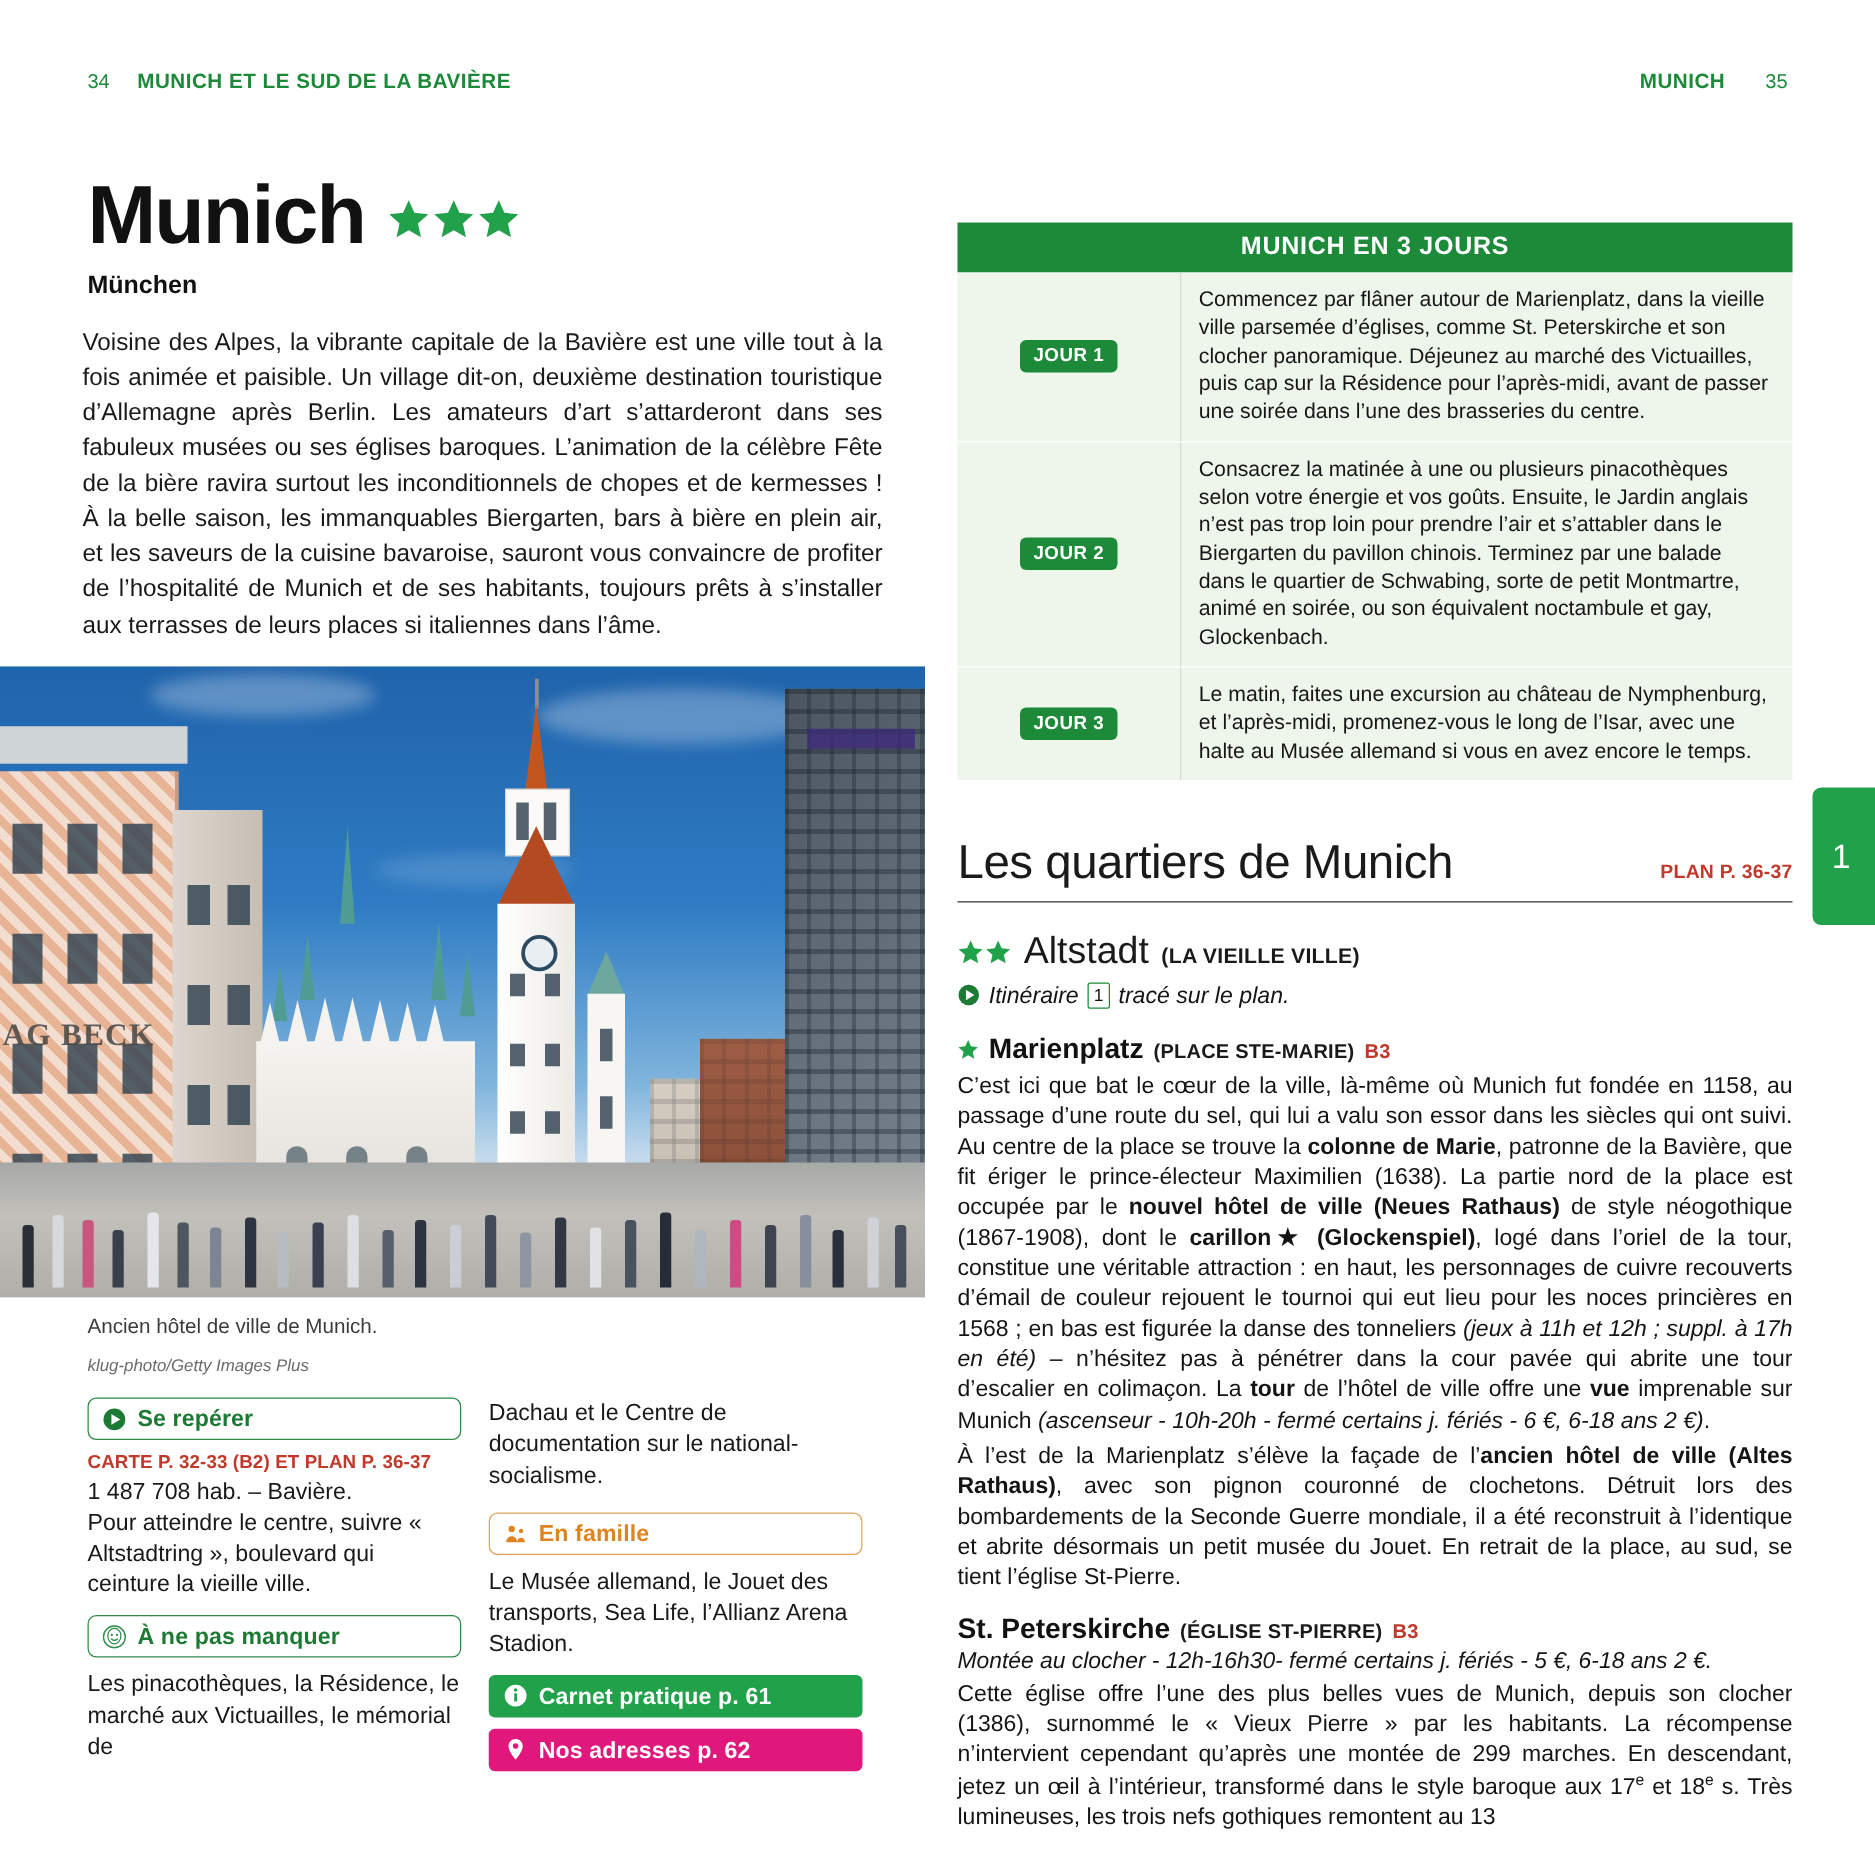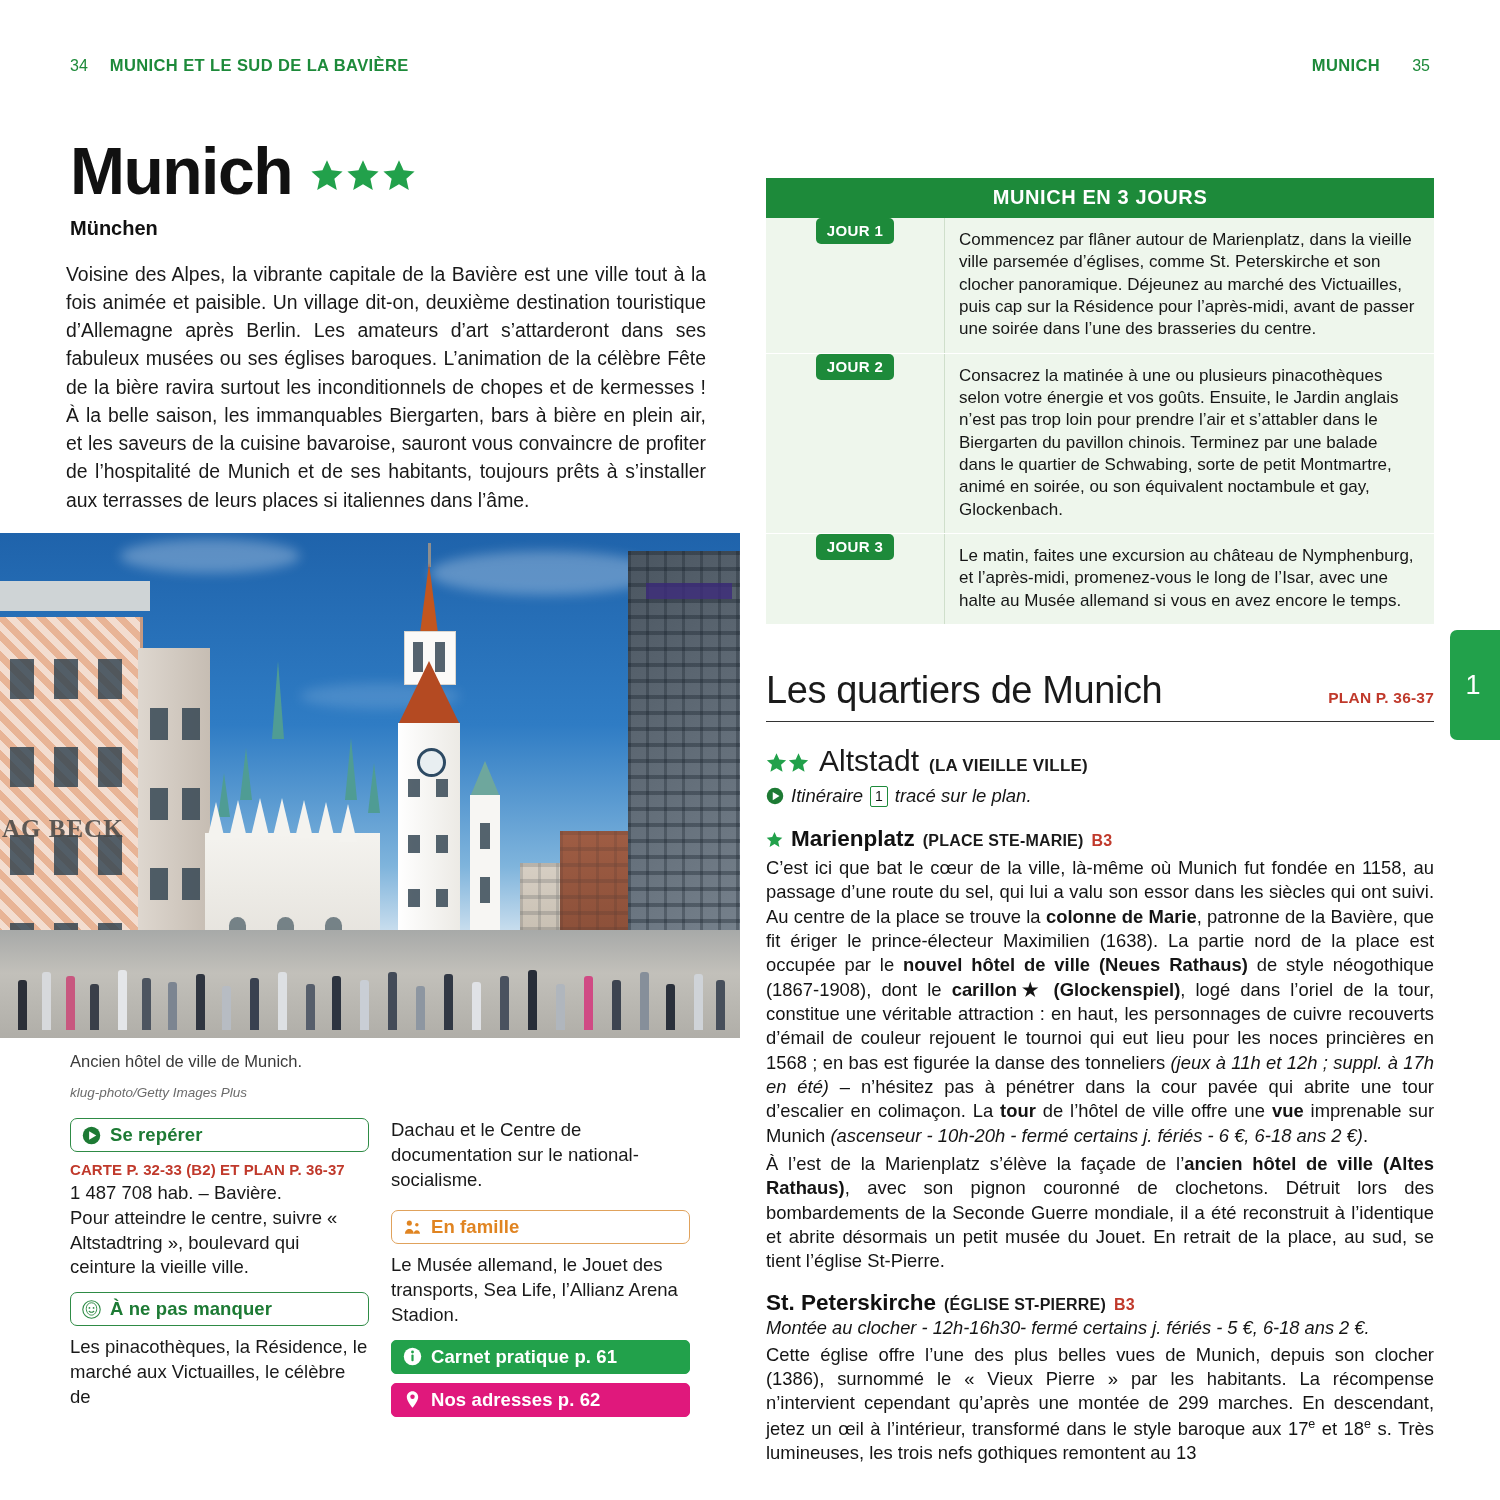--- a/index.html
+++ b/index.html
@@ -350,21 +350,21 @@
   .jours-body { background: #eef6ec; }
   .jrow {
     display: flex;
     border-bottom: 1.5px solid #ffffff;
   }
   .jrow:last-child { border-bottom: none; }
   .jcell-day {
     width: 178px;
     flex: none;
     display: flex;
-    align-items: flex-start;
+    align-items: center;
     justify-content: center;
     border-right: 1.5px solid #cfdfcb;
   }
   .daybadge {
     background: #1d8a3a;
     color: #fff;
     font-size: 15px;
     font-weight: bold;
     letter-spacing: .4px;
     padding: 4px 11px 5px;
@@ -694,21 +694,21 @@
         <svg viewBox="0 0 24 24">
           <circle cx="12" cy="12" r="11" fill="#ffffff" stroke="#2e8b45" stroke-width="1.4"></circle>
           <path d="M12 3.5c4 0 6.6 3.2 6.6 7.2 0 4.6-2.8 8.4-6.6 8.4S5.4 15.3 5.4 10.7C5.4 6.7 8 3.5 12 3.5z" fill="#ffffff" stroke="#2e8b45" stroke-width="1.2"></path>
           <circle cx="9.4" cy="10" r="1.1" fill="#2e8b45"></circle>
           <circle cx="14.6" cy="10" r="1.1" fill="#2e8b45"></circle>
           <path d="M9 14.2c1.8 1.6 4.2 1.6 6 0" fill="none" stroke="#2e8b45" stroke-width="1.3" stroke-linecap="round"></path>
         </svg>
       </span>
       <span class="label">À ne pas manquer</span>
     </div>
-    <div class="ib-text">Les pinacothèques, la Résidence, le marché aux Victuailles, le célèbre de</div>
+    <div class="ib-text">Les pinacothèques, la Résidence, le marché aux Victuailles, le mémorial de</div>
   </div>
 
   <div class="ib-col">
     <div class="ib-text" style="margin-bottom:18px;">Dachau et le Centre de documentation sur le national-socialisme.</div>
 
     <div class="tagbox orange">
       <span class="icon-sq">
         <svg viewBox="0 0 24 24">
           <circle cx="8" cy="6.5" r="3.2" fill="#e08421"></circle>
           <path d="M2.4 20c0-3.6 2.5-6.2 5.6-6.2s5.6 2.6 5.6 6.2z" fill="#e08421"></path>

